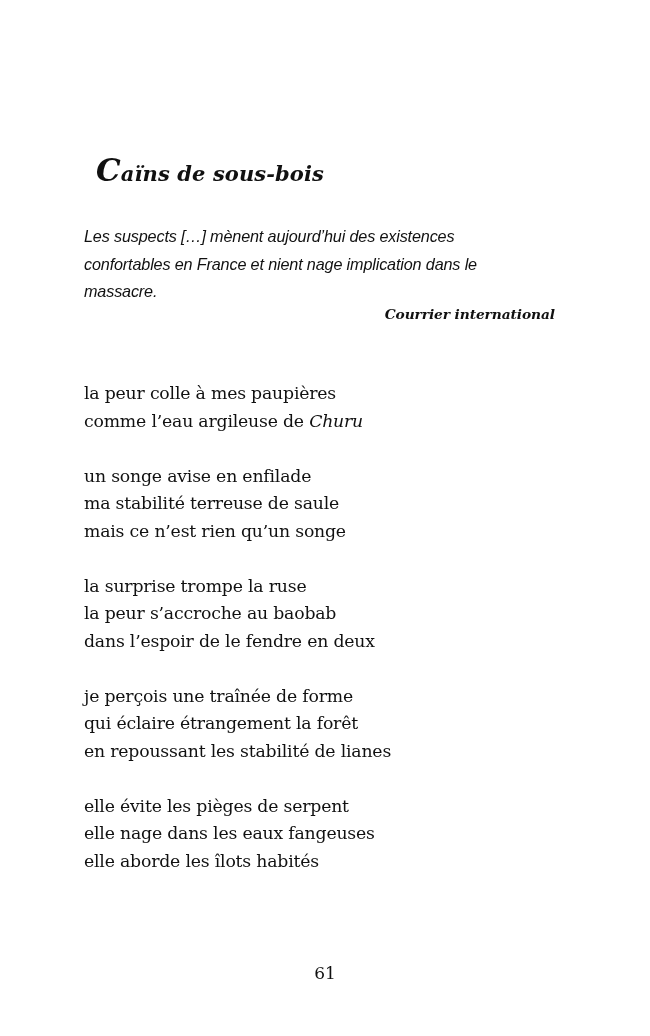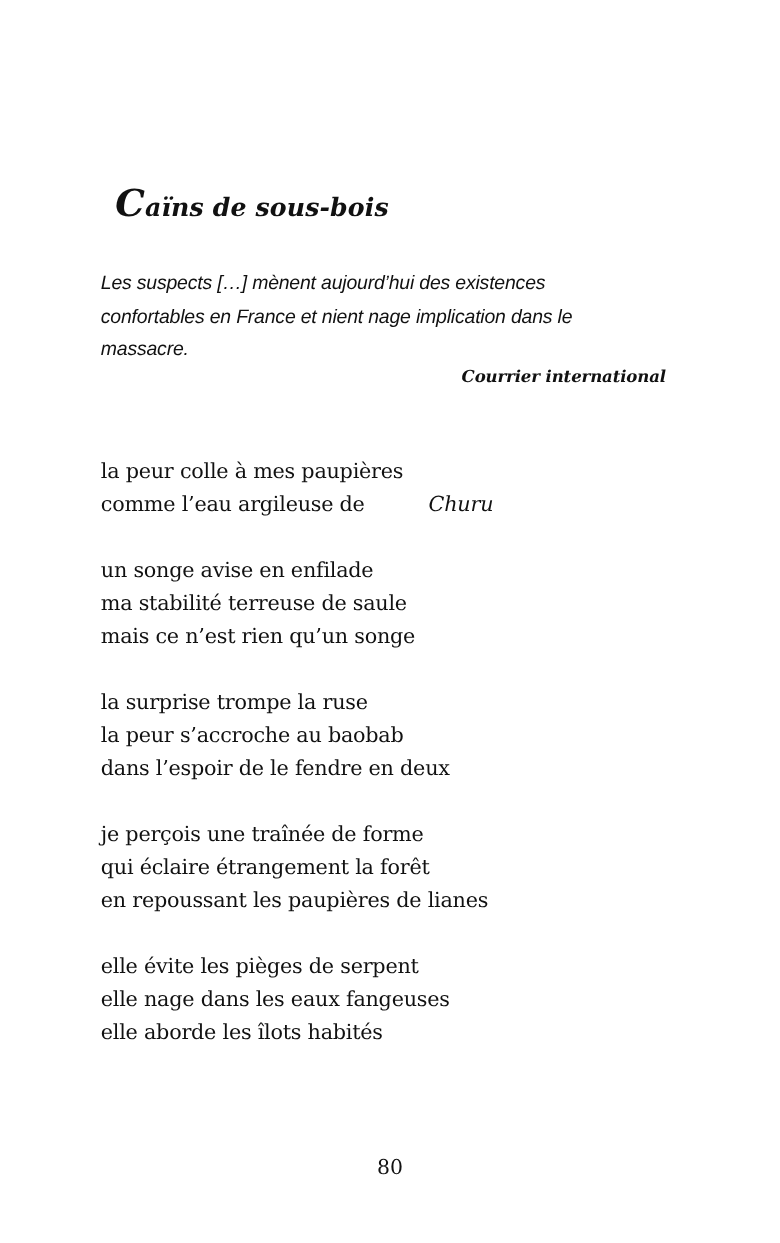--- a/index.html
+++ b/index.html
@@ -81,21 +81,20 @@
     }
     .stanza {
       margin: 0 0 27.5px 0;
     }
     .verse {
       display: block;
       white-space: nowrap;
     }
     .verse .it {
       font-style: italic;
-      margin-left: 48px;
     }
     .page-number {
       position: absolute;
       left: 0;
       width: 650px;
       top: 961px;
       text-align: center;
       font-family: "DejaVu Serif", "Liberation Serif", serif;
       font-size: 17px;
       line-height: 24px;
@@ -131,26 +130,26 @@
 
     <div class="stanza">
       <span class="verse">la surprise trompe la ruse</span>
       <span class="verse">la peur s’accroche au baobab</span>
       <span class="verse">dans l’espoir de le fendre en deux</span>
     </div>
 
     <div class="stanza">
       <span class="verse">je perçois une traînée de forme</span>
       <span class="verse">qui éclaire étrangement la forêt</span>
-      <span class="verse">en repoussant les paupières de lianes</span>
+      <span class="verse">en repoussant les stabilité de lianes</span>
     </div>
 
     <div class="stanza">
       <span class="verse">elle évite les pièges de serpent</span>
       <span class="verse">elle nage dans les eaux fangeuses</span>
       <span class="verse">elle aborde les îlots habités</span>
     </div>
 
   </div>
 
-  <div class="page-number">80</div>
+  <div class="page-number">61</div>
 
 </div>
 
 </body></html>

